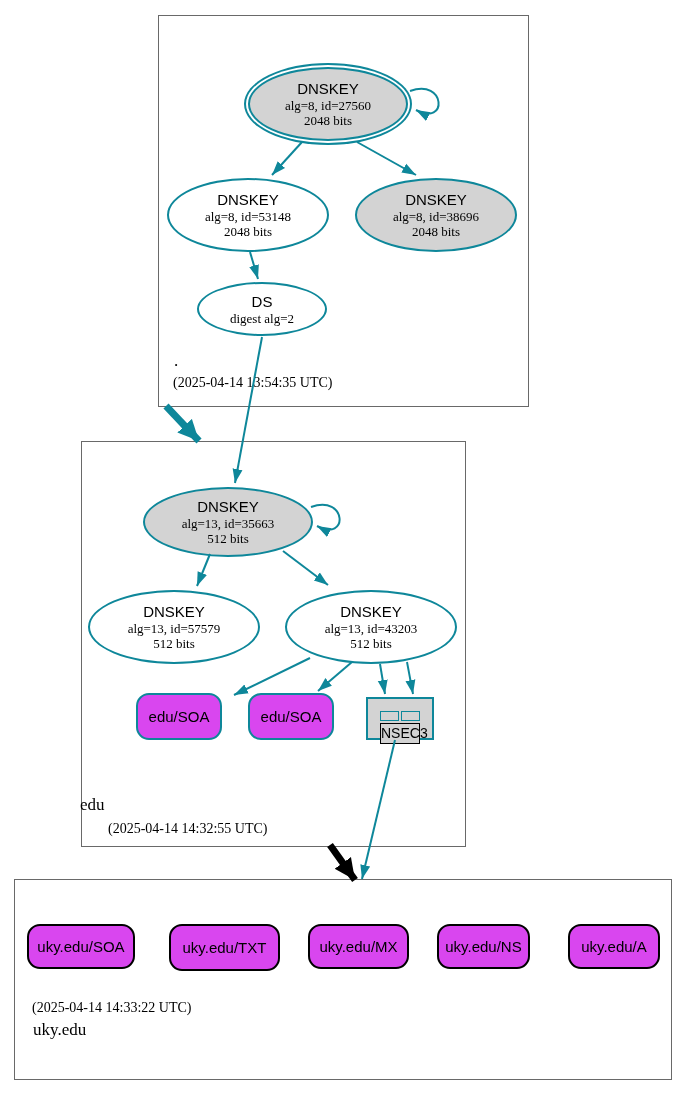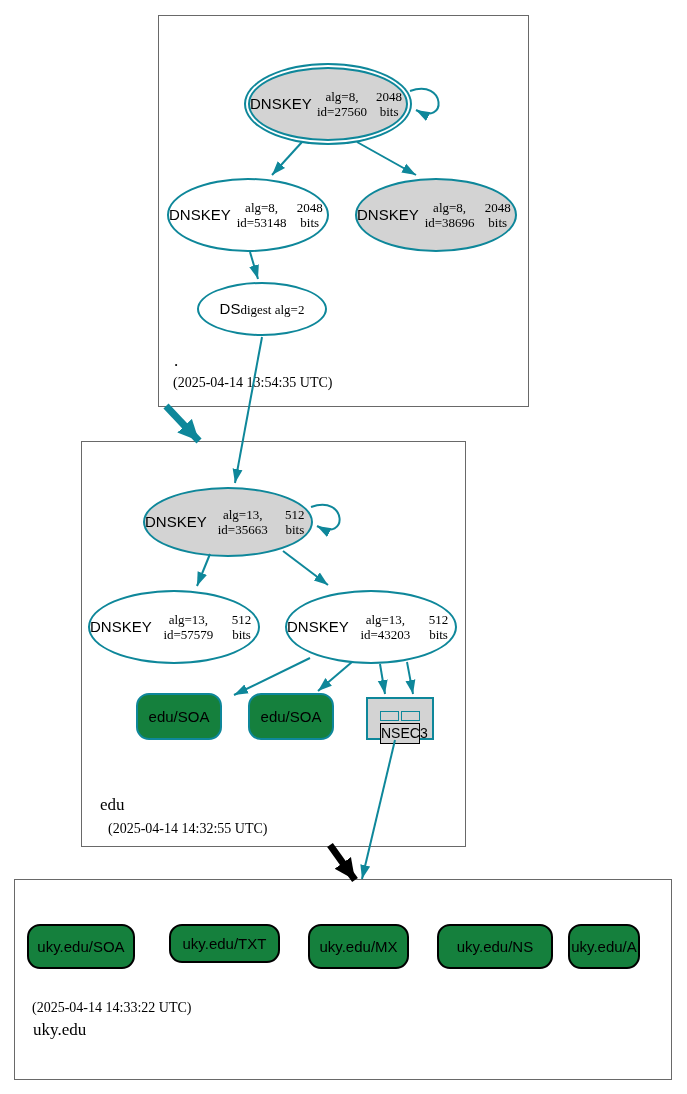--- a/index.html
+++ b/index.html
@@ -9,33 +9,33 @@
     font-family: "Liberation Serif", serif; color: #000;
     overflow: hidden;
   }
   .zone {
     position: absolute; border: 1px solid var(--box-border);
     background: transparent; z-index: 1; box-sizing: border-box;
   }
   .zone-label { position: absolute; font-size: 17px; z-index: 2; font-family: "Liberation Serif", serif; }
   .zone-ts { position: absolute; font-size: 14px; z-index: 2; font-family: "Liberation Serif", serif; }
   .node {
-    position: absolute; display: flex; flex-direction: row;
+    position: absolute; display: flex; flex-direction: column;
     align-items: center; justify-content: center; text-align: center;
     box-sizing: border-box; z-index: 3;
   }
   .ellipse { border-radius: 50%; border: 2px solid var(--teal); background: #fff; }
   .ellipse.thick { border-width: 2.5px; }
   .gray { background: var(--gray-fill); }
   .double { box-shadow: 0 0 0 2px #ffffff, 0 0 0 4px var(--teal); }
   .nt { font-family: "Liberation Sans", sans-serif; font-size: 15px; line-height: 18px; }
   .nd { font-family: "Liberation Serif", serif; font-size: 13px; line-height: 15px; }
   .rrset {
     position: absolute; display: flex; align-items: center; justify-content: center;
-    border-radius: 13px; border: 2px solid var(--teal); background: #15803d;
+    border-radius: 13px; border: 2px solid var(--teal); background: #d946ef;
     font-family: "Liberation Sans", sans-serif; font-size: 15px;
     box-sizing: border-box; z-index: 3; text-align: center;
   }
   .rrset.insecure { border-color: #000; }
   .nsec3 {
     position: absolute; box-sizing: border-box; border: 2.5px solid var(--teal);
     background: var(--gray-fill); padding: 12px; z-index: 3;
   }
   .nsec3-row { display: flex; gap: 2px; height: 10px; margin-bottom: 2px; }
   .nsec3-cell { flex: 1; border: 1.5px solid var(--teal); background: var(--gray-fill); box-sizing: border-box; }
@@ -104,36 +104,36 @@
 </div>
 
 <div class="nsec3" style="left:366px;top:697px;width:68px;height:43px">
   <div class="nsec3-row">
     <div class="nsec3-cell"></div>
     <div class="nsec3-cell"></div>
   </div>
   <div class="nsec3-label">NSEC3</div>
 </div>
 
-<div class="zone-label" style="left:100px;top:795px">edu</div>
+<div class="zone-label" style="left:80px;top:795px">edu</div>
 <div class="zone-ts" style="left:108px;top:821px">(2025-04-14 14:32:55 UTC)</div>
 
 <div class="rrset insecure" style="left:27px;top:924px;width:108px;height:45px">
   <span>uky.edu/SOA</span>
 </div>
-<div class="rrset insecure" style="left:169px;top:924px;width:111px;height:39px">
+<div class="rrset insecure" style="left:169px;top:924px;width:111px;height:47px">
   <span>uky.edu/TXT</span>
 </div>
 <div class="rrset insecure" style="left:308px;top:924px;width:101px;height:45px">
   <span>uky.edu/MX</span>
 </div>
-<div class="rrset insecure" style="left:437px;top:924px;width:116px;height:45px">
+<div class="rrset insecure" style="left:437px;top:924px;width:93px;height:45px">
   <span>uky.edu/NS</span>
 </div>
-<div class="rrset insecure" style="left:568px;top:924px;width:72px;height:45px">
+<div class="rrset insecure" style="left:568px;top:924px;width:92px;height:45px">
   <span>uky.edu/A</span>
 </div>
 
 <div class="zone-label" style="left:33px;top:1020px">uky.edu</div>
 <div class="zone-ts" style="left:32px;top:1000px">(2025-04-14 14:33:22 UTC)</div>
 
 <svg id="edges" width="687" height="1094" viewBox="0 0 687 1094">
   <defs>
     <marker id="mTeal" markerUnits="userSpaceOnUse" markerWidth="16" markerHeight="12" refX="14" refY="5.5" orient="auto">
       <path d="M0,0.5 L14,5.5 L0,10.5 Z" fill="#0e879a"></path>

